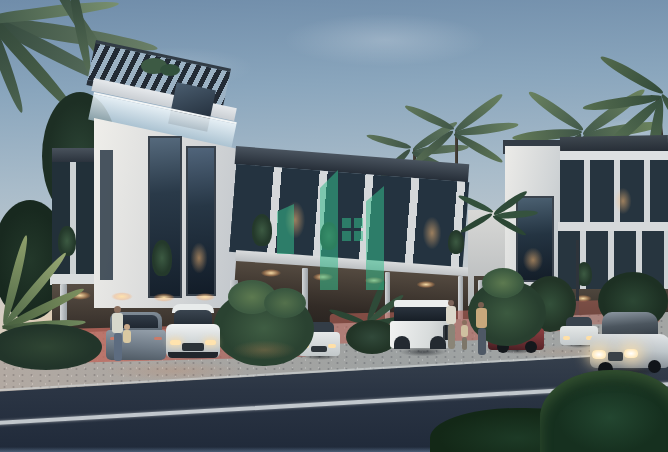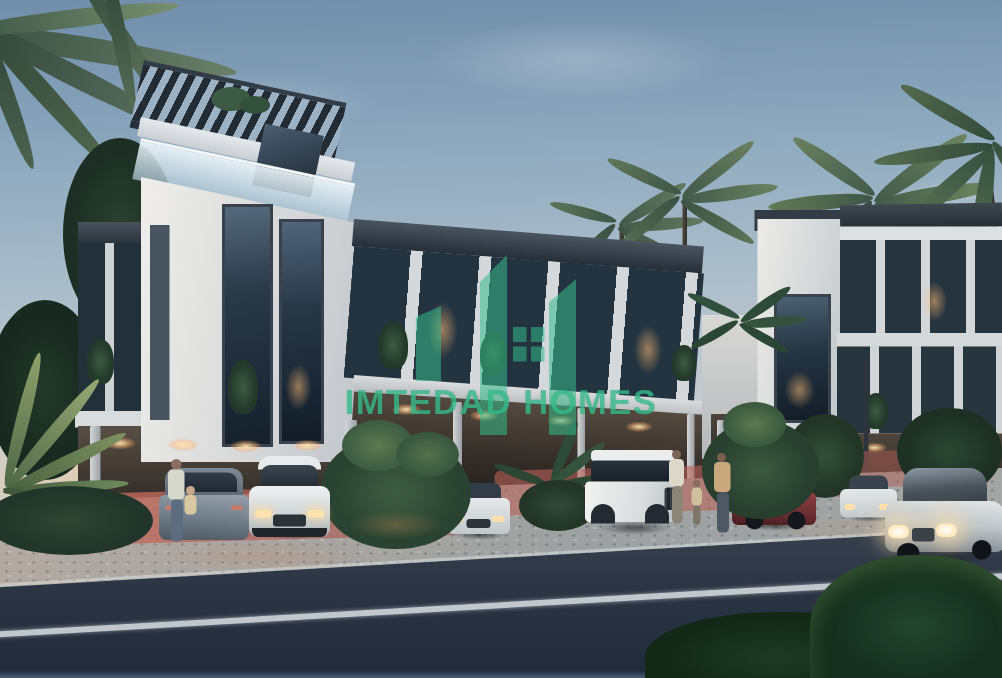--- a/index.html
+++ b/index.html
@@ -276,16 +276,15 @@
   <div class="abs" style="left:0;top:0;width:668px;height:452px;z-index:10;pointer-events:none;">
     <div class="wmbar" style="left:277px;top:204px;width:17px;height:50px;"></div>
     <div class="wmbar" style="left:320px;top:170px;width:18px;height:120px;"></div>
     <div class="wmbar" style="left:366px;top:186px;width:18px;height:104px;"></div>
     <div class="abs" style="left:342px;top:218px;width:22px;height:24px;display:grid;grid-template-columns:9px 9px;grid-template-rows:10px 10px;gap:3px;opacity:.55;">
       <span style="background:var(--accent-green,#34ba8a);"></span>
       <span style="background:var(--accent-green,#34ba8a);"></span>
       <span style="background:var(--accent-green,#34ba8a);"></span>
       <span style="background:var(--accent-green,#34ba8a);"></span>
     </div>
-    <div class="abs" style="left:228px;top:255px;width:212px;text-align:center;white-space:nowrap;color:var(--accent-green,#34ba8a);opacity:.8;font-size:23px;font-weight:800;letter-spacing:1px;text-shadow:0 0 1px rgba(0,60,40,.35);">IMTEDAD HOMES</div>
   </div>
 
 </div>
 
 </body></html>

